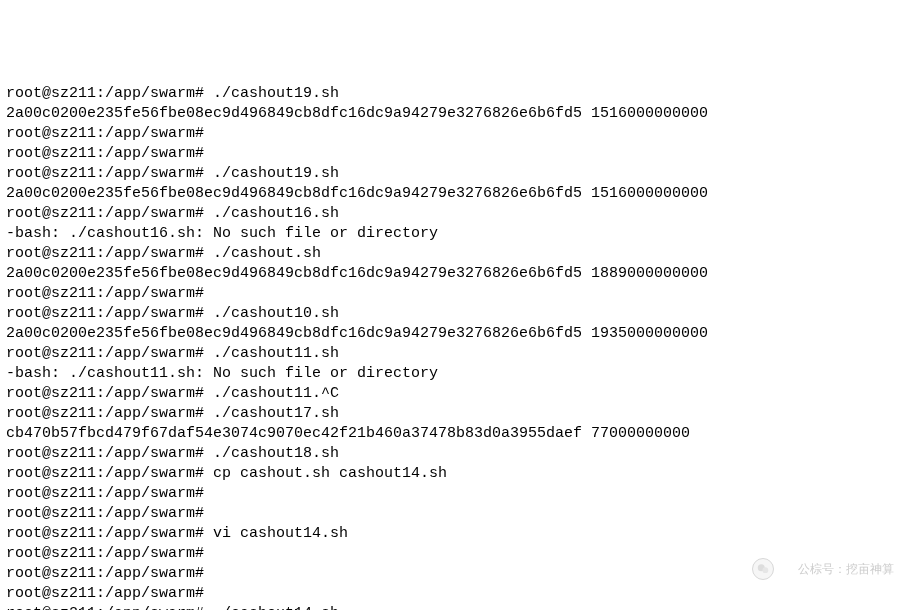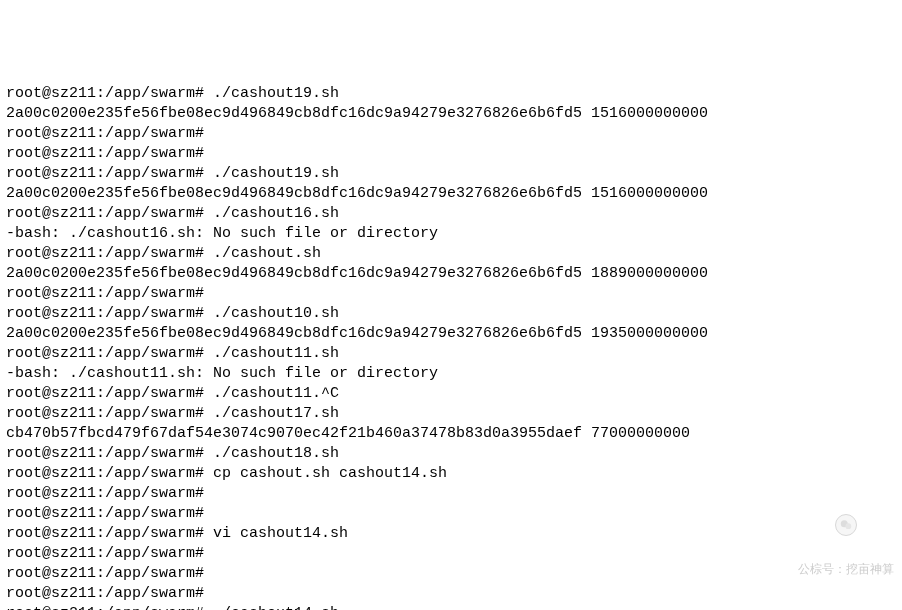--- a/index.html
+++ b/index.html
@@ -15,27 +15,26 @@
       height: 610px;
       overflow: hidden;
       position: relative;
     }
     .terminal-line { display: block; }
     .watermark {
       position: absolute;
       right: 8px;
       bottom: 30px;
       color: #cccccc;
-      font-family: Liberation Mono, monospace;
+      font-family: Liberation Sans, sans-serif;
       font-size: 12px;
       display: flex;
       align-items: center;
       gap: 24px;
       pointer-events: none;
-      flex-direction: column;
     }
     .watermark-icon {
       width: 22px;
       height: 22px;
       border-radius: 50%;
       border: 1px solid #d8d8d8;
       display: inline-flex;
       align-items: center;
       justify-content: center;
       background: #f6f6f6;

